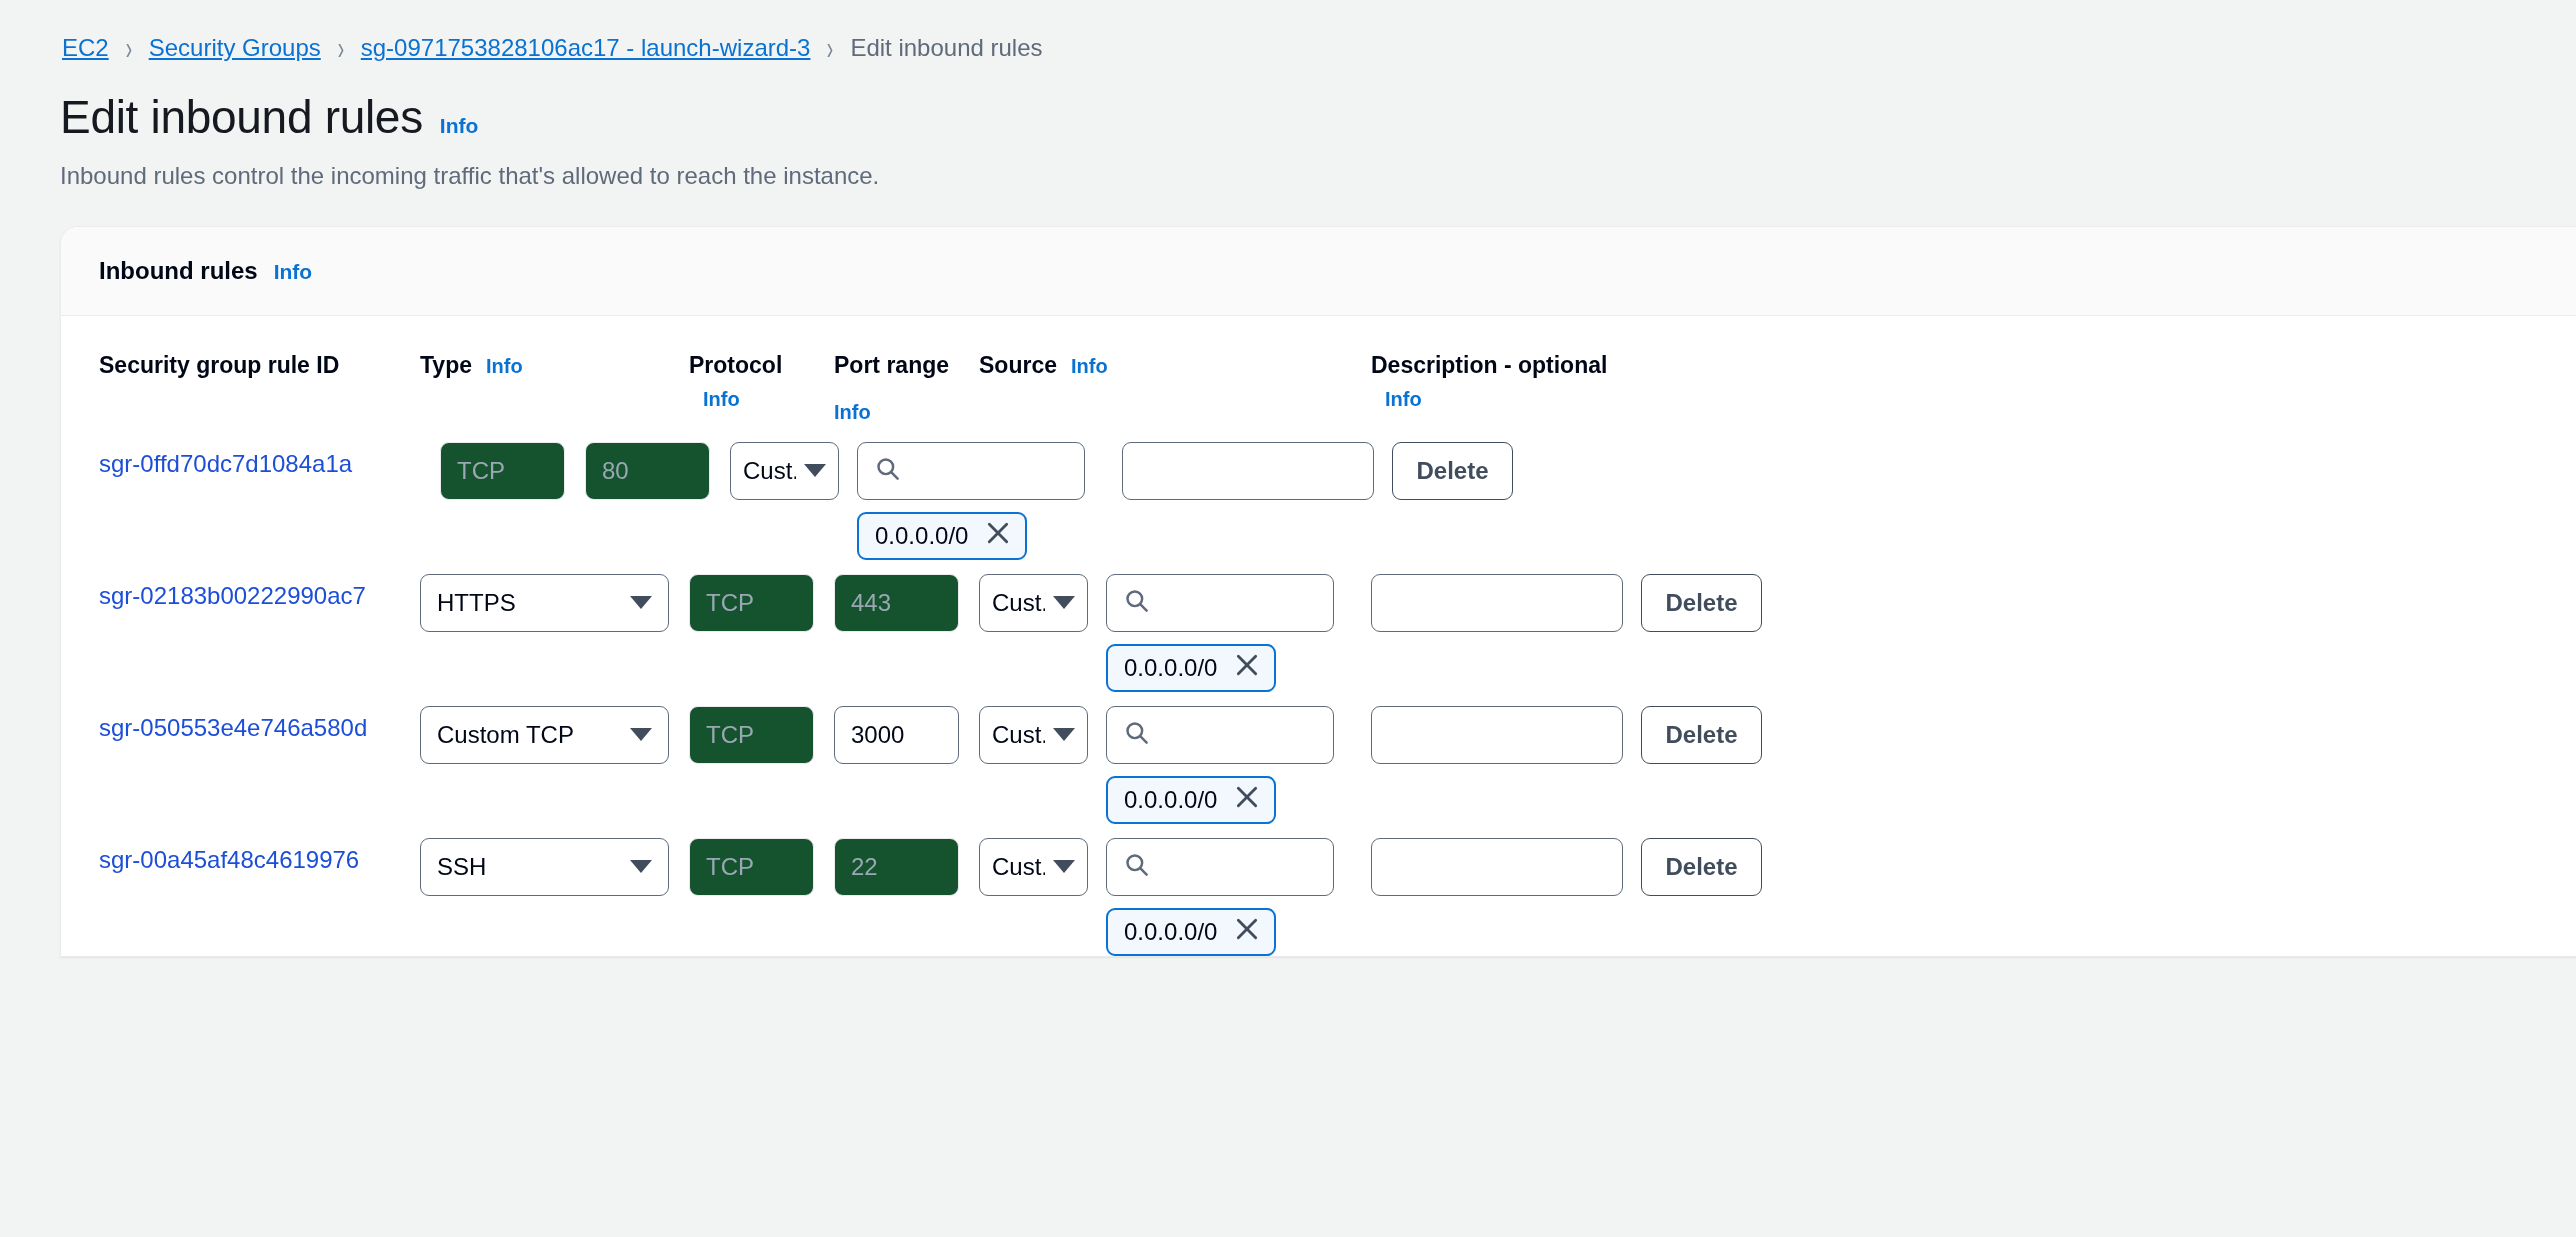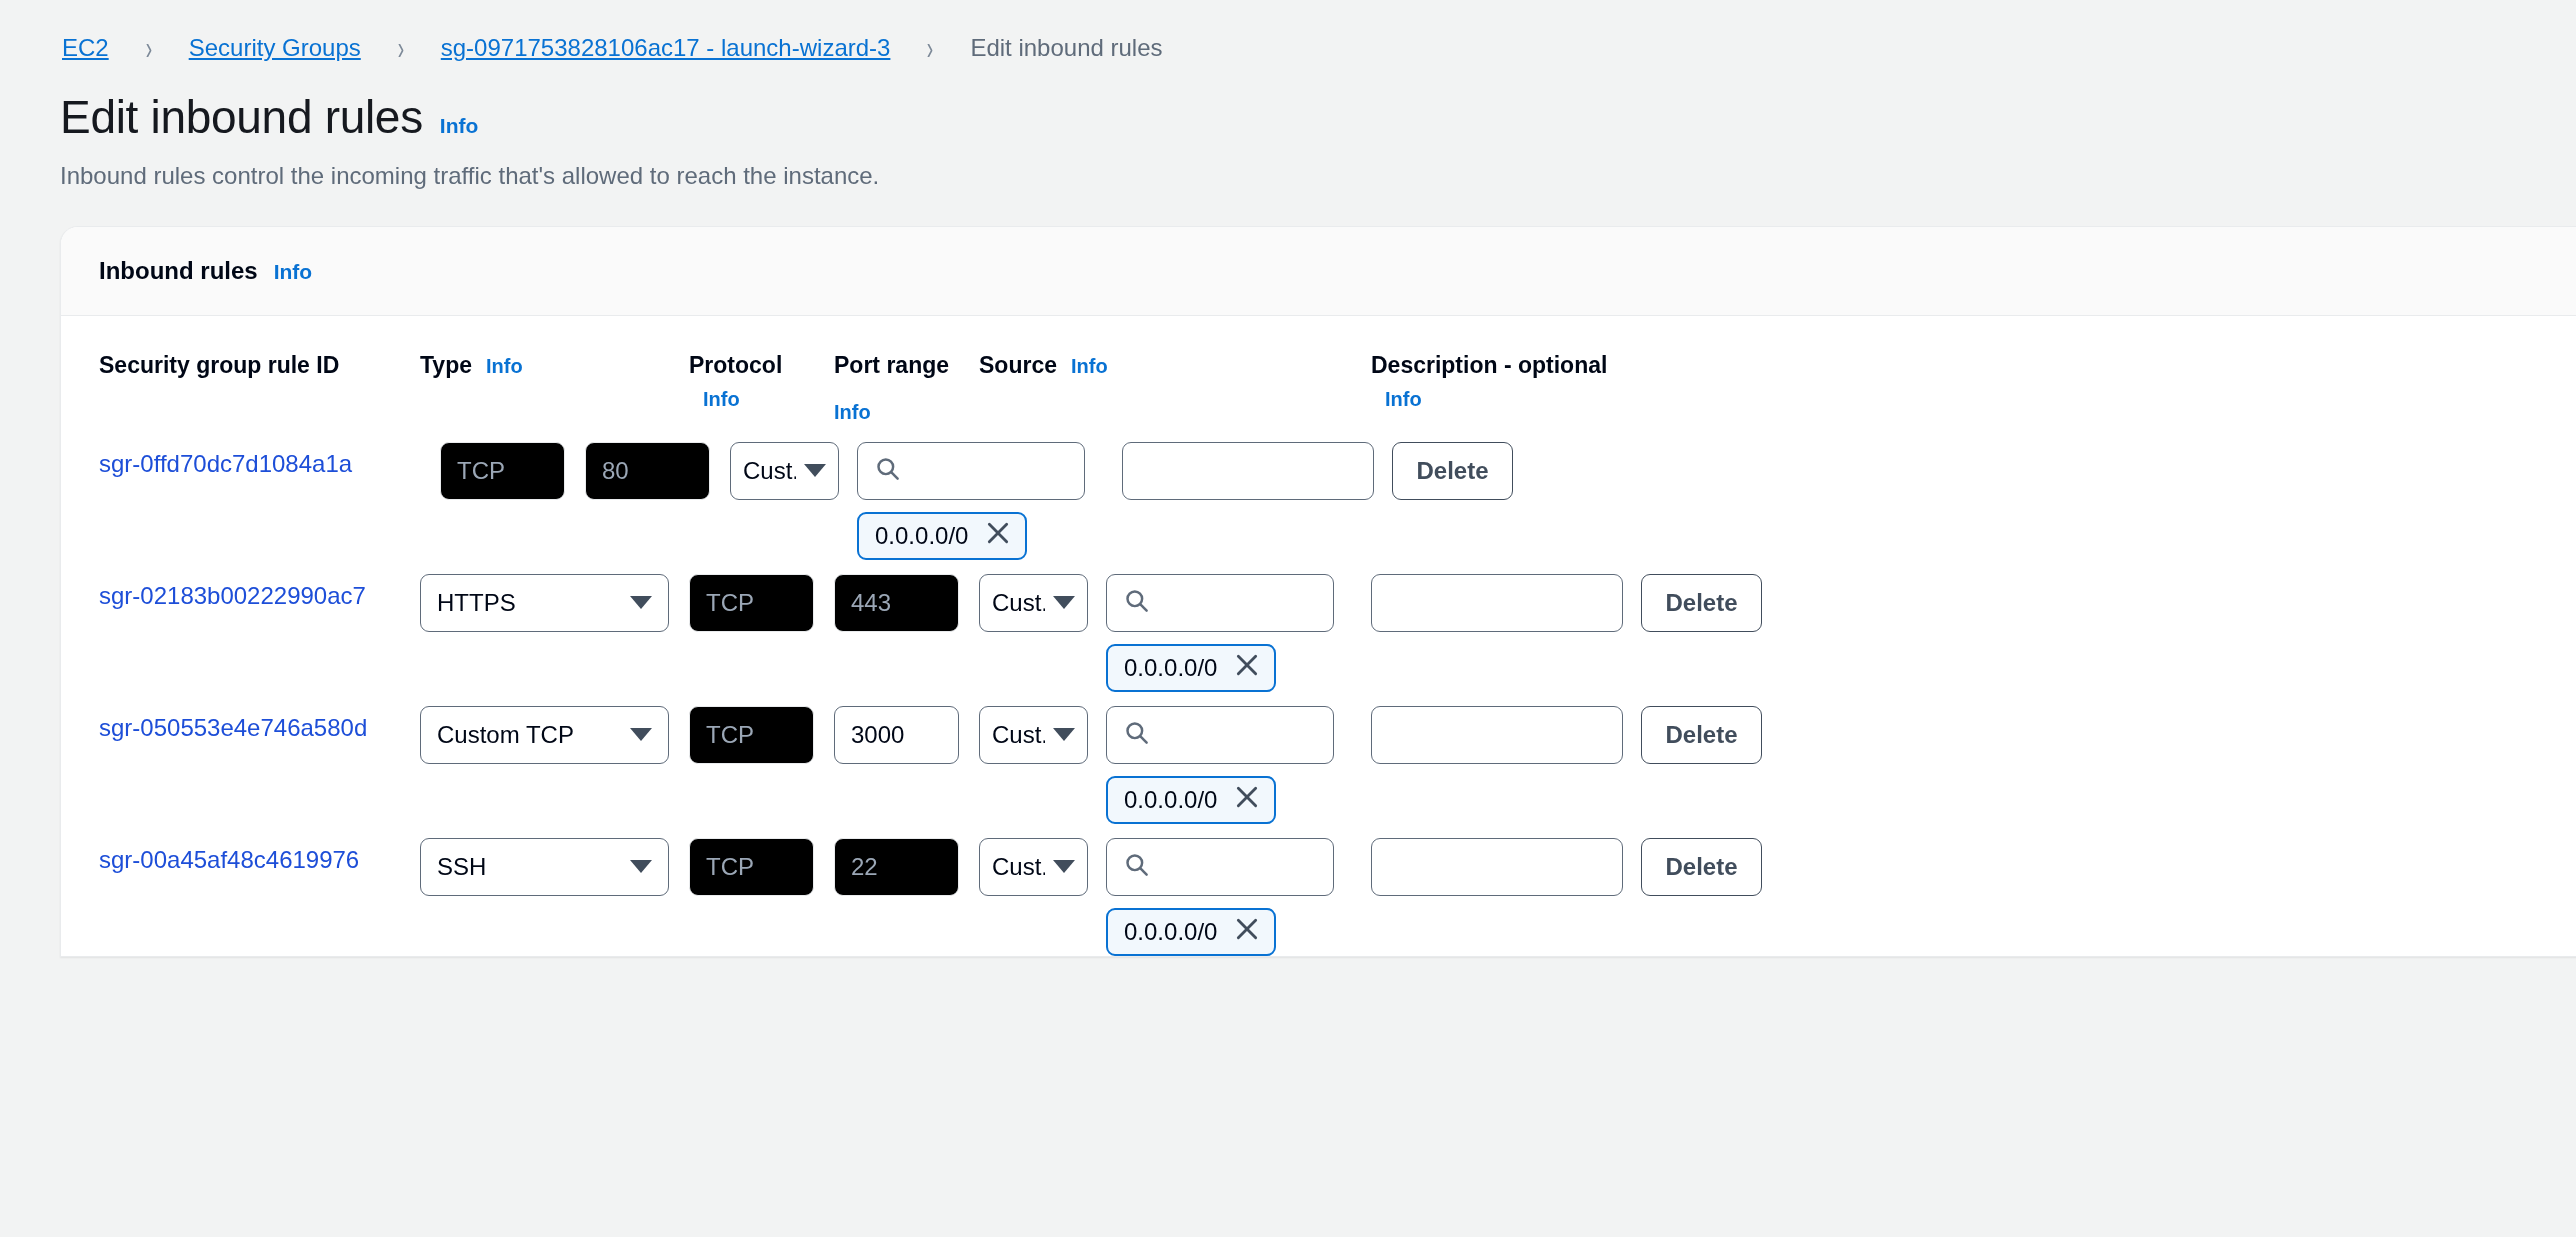--- a/index.html
+++ b/index.html
@@ -11,21 +11,20 @@
     overflow: hidden;
   }
   .page { width: 2576px; height: 1238px; position: relative; }
 
   
   .breadcrumb {
     display: flex; align-items: center;
     padding: 34px 0 0 62px;
     font-size: 24px;
     height: 62px;
-    gap: 20px;
   }
   .crumb-link {
     color: #0972d3;
     text-decoration: underline;
     cursor: pointer;
     white-space: nowrap;
   }
   .crumb-current {
     color: #5f6b7a;
     white-space: nowrap;
@@ -171,21 +170,21 @@
     border-radius: 9px;
     background: #ffffff;
     display: flex;
     align-items: center;
     padding: 0 16px;
     font-size: 24px;
     color: #000716;
     width: 100%;
   }
   .input.disabled {
-    background: #000000;
+    background: #14532d;
     border-color: #e9ebed;
     color: #9ba7b6;
     cursor: not-allowed;
     text-align: right;
   }
   .input-text { white-space: nowrap; overflow: hidden; }
 
   .search-wrap { width: 100%; }
   .search-box {
     height: 58px;

